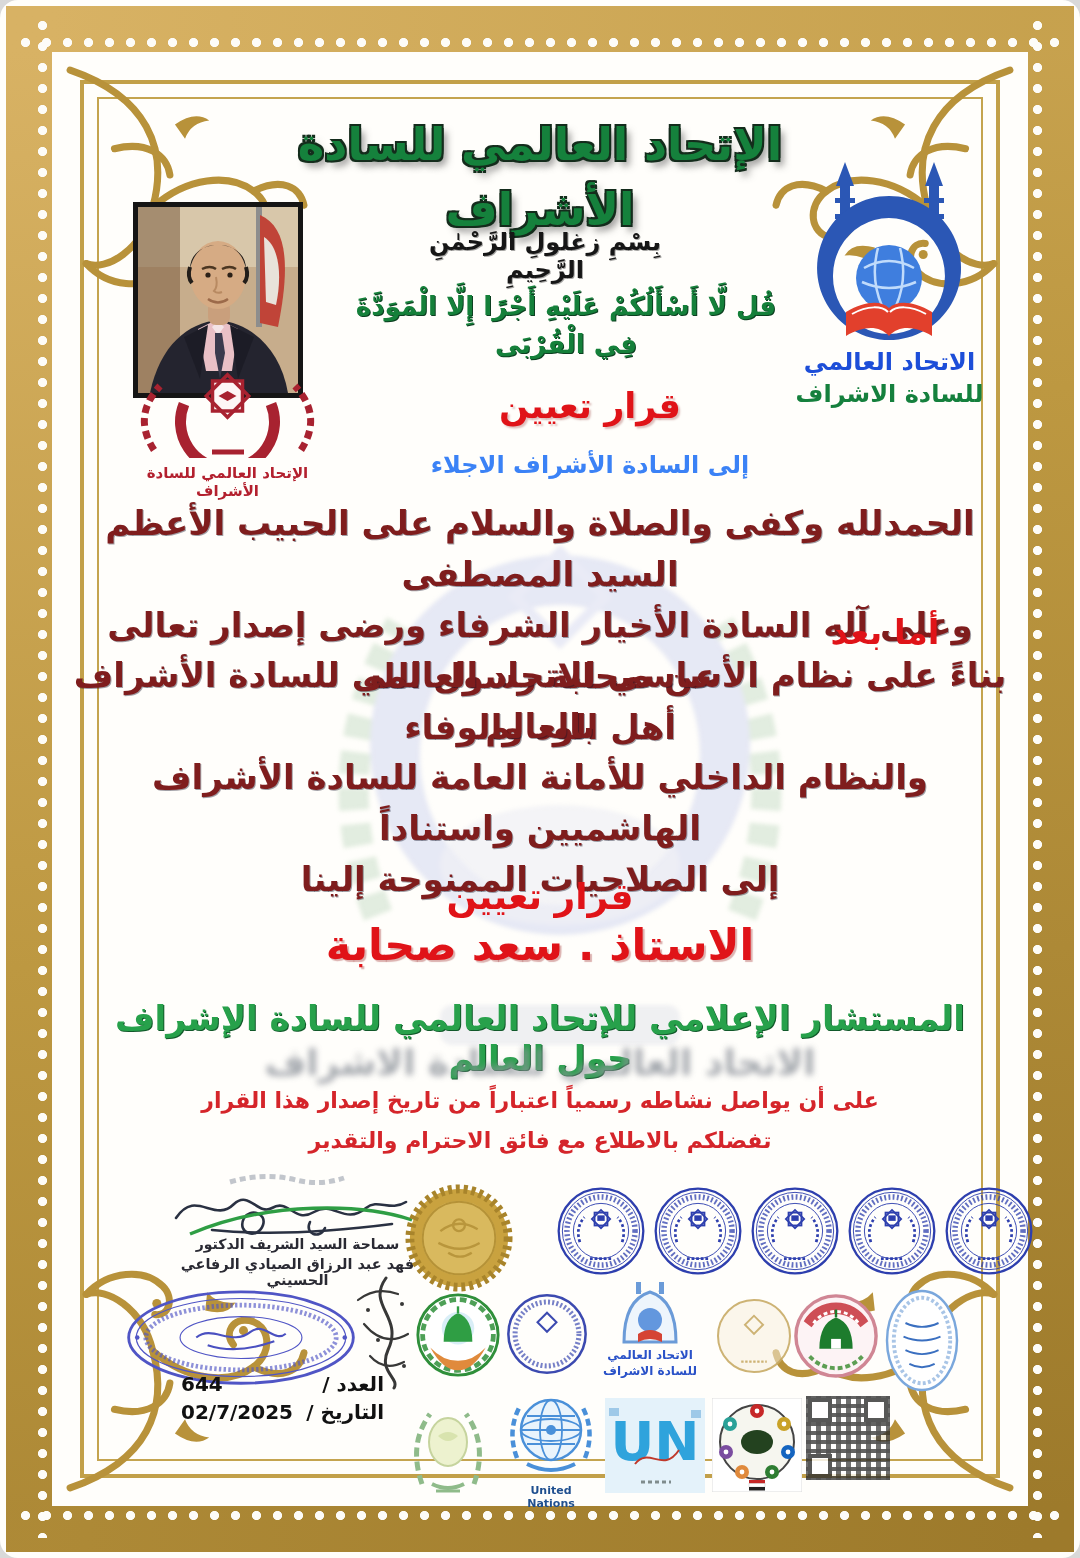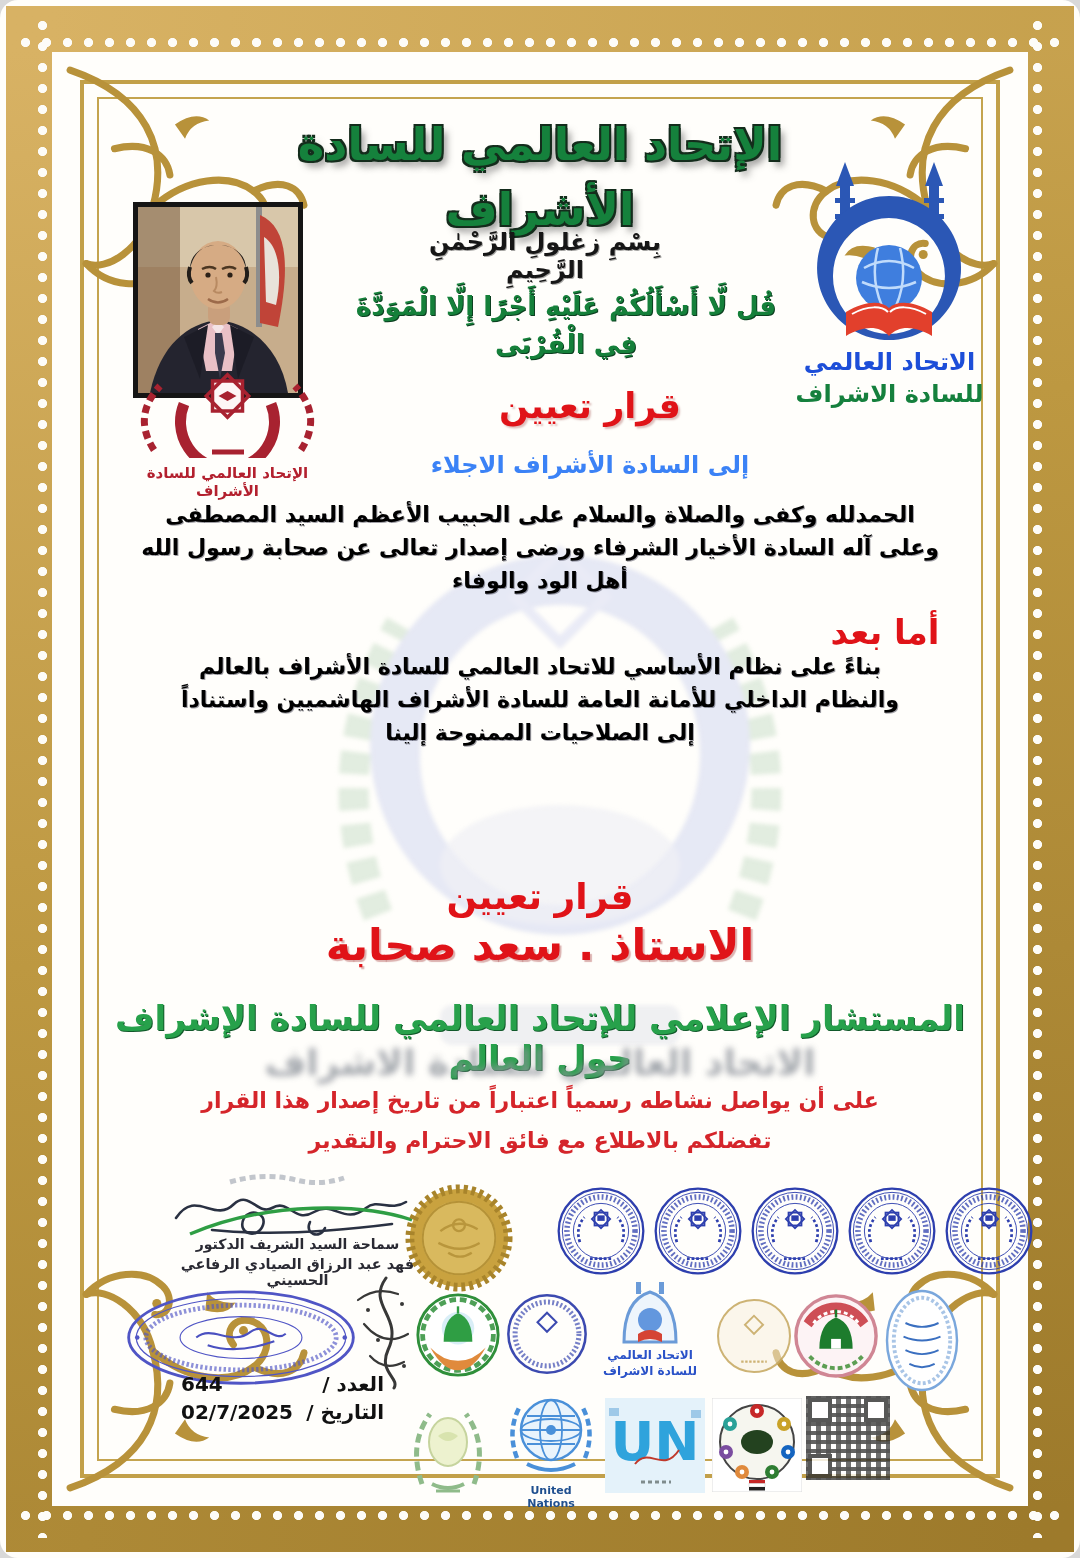--- a/index.html
+++ b/index.html
@@ -25,21 +25,21 @@
   
   .org-title{top:112px;left:210px;width:660px;font-size:45px;font-weight:bold;color:#15813c;line-height:1.45;
      text-shadow:2px 2px 0 #142c1c,-2px -2px 0 #142c1c,2px -2px 0 #142c1c,-2px 2px 0 #142c1c,5px 6px 7px rgba(60,60,60,.5);}
   .bismillah{top:228px;left:400px;width:290px;font-size:24px;font-weight:bold;color:#161616;
      text-shadow:1px 1px 0 rgba(0,0,0,.35);}
   .verse{top:288px;left:330px;width:430px;font-size:26px;font-weight:bold;color:#15803a;line-height:1.45;
      text-shadow:1px 1px 0 #0c4020;margin-left:21px;}
   .red-h1{top:386px;left:340px;width:500px;font-size:35px;font-weight:bold;color:#e01318;
      text-shadow:2px 2px 2px rgba(120,0,0,.25);}
   .red-h2{top:451px;left:280px;width:620px;font-size:24px;font-weight:bold;color:#3b82f6;}
-  .body-par{color:#000000;font-size:22px;font-weight:bold;line-height:1.5;
+  .body-par{color:#7f1d1d;font-size:34px;font-weight:bold;line-height:1.5;
      text-shadow:1px 1px 0 rgba(20,20,40,.4);}
   .par1{top:498px;left:85px;width:910px;}
   .ama{top:596px;left:780px;width:210px;font-size:34px;font-weight:bold;color:#e01318;margin-top:16px;}
   .par2{top:650px;left:65px;width:950px;}
   .issuer{top:782px;left:65px;width:950px;font-size:28px;font-weight:bold;color:#2e7c31;line-height:1.65;
      text-shadow:1px 1px 0 rgba(10,60,20,.4);}
   .red-h3{top:876px;left:340px;width:400px;font-size:36px;font-weight:bold;color:#e01318;}
   .appointee{top:920px;left:240px;width:600px;font-size:43px;font-weight:bold;color:#e01318;
      text-shadow:2px 2px 1px rgba(140,0,0,.3);}
   .position{top:998px;left:90px;width:900px;font-size:34px;font-weight:bold;color:#27a14b;

